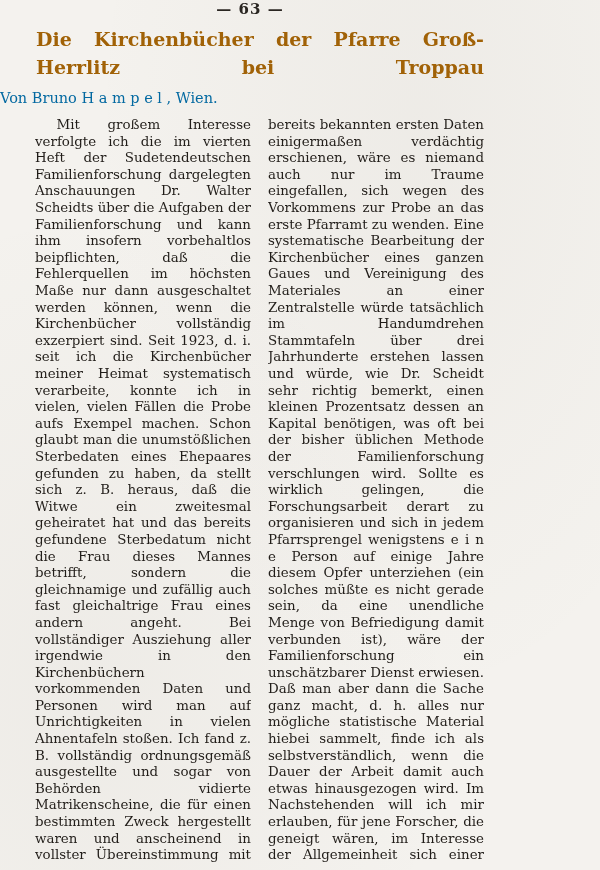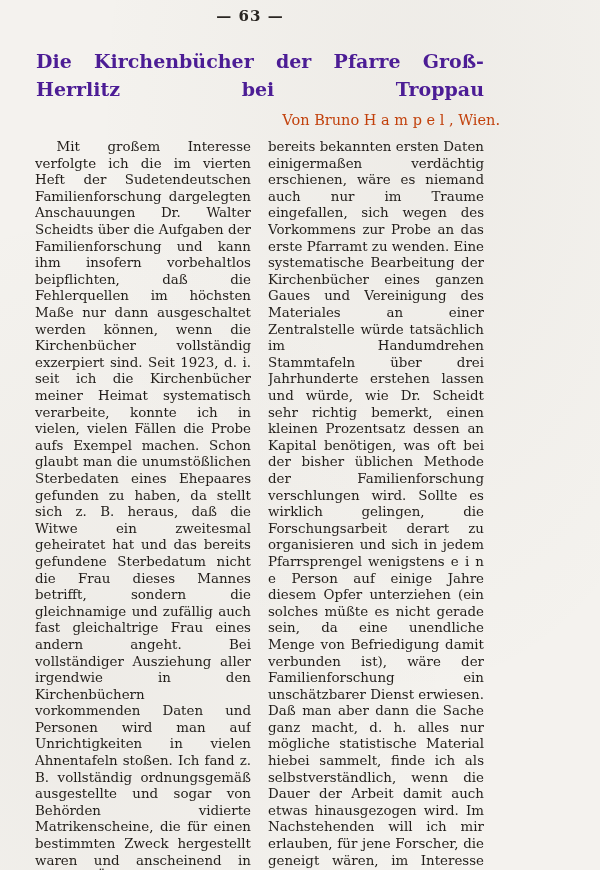--- a/index.html
+++ b/index.html
@@ -14,51 +14,50 @@
       radial-gradient(ellipse at 70% 15%, rgba(120,110,95,0.05), transparent 55%),
       radial-gradient(ellipse at 15% 80%, rgba(120,110,95,0.05), transparent 50%),
       #f4f2ee;
     font-family: "DejaVu Serif", "Liberation Serif", serif;
     color: #211d19;
   }
   .page {
     width: 500px;
     height: 870px;
     box-sizing: border-box;
-    padding-top: 7px;
   }
   .page-number {
     text-align: center;
     font-size: 15px;
     font-weight: bold;
     letter-spacing: 1px;
     color: #2a2622;
   }
   .title {
     font-size: 19px;
     font-weight: bold;
-    margin: 23px 16px 0 36px;
+    margin: 8px 16px 0 36px;
     line-height: 1.45;
-    color: #4c1d95;
+    color: #a16207;
   }
   .title .t1 {
     display: block;
     text-align: justify;
     text-align-last: justify;
   }
   .title .t2 {
     display: block;
     text-align: center;
     margin-top: 1px;
   }
   .byline {
-    text-align: right;
+    text-align: left;
     font-size: 14.5px;
     margin: 9px 0 9px 0;
-    color: #c2410c;
+    color: #0369a1;
   }
   .columns {
     display: flex;
     gap: 17px;
     padding: 2px 16px 0 35px;
     align-items: flex-start;
   }
   .col {
     flex: 1 1 0;
     height: 746px;

